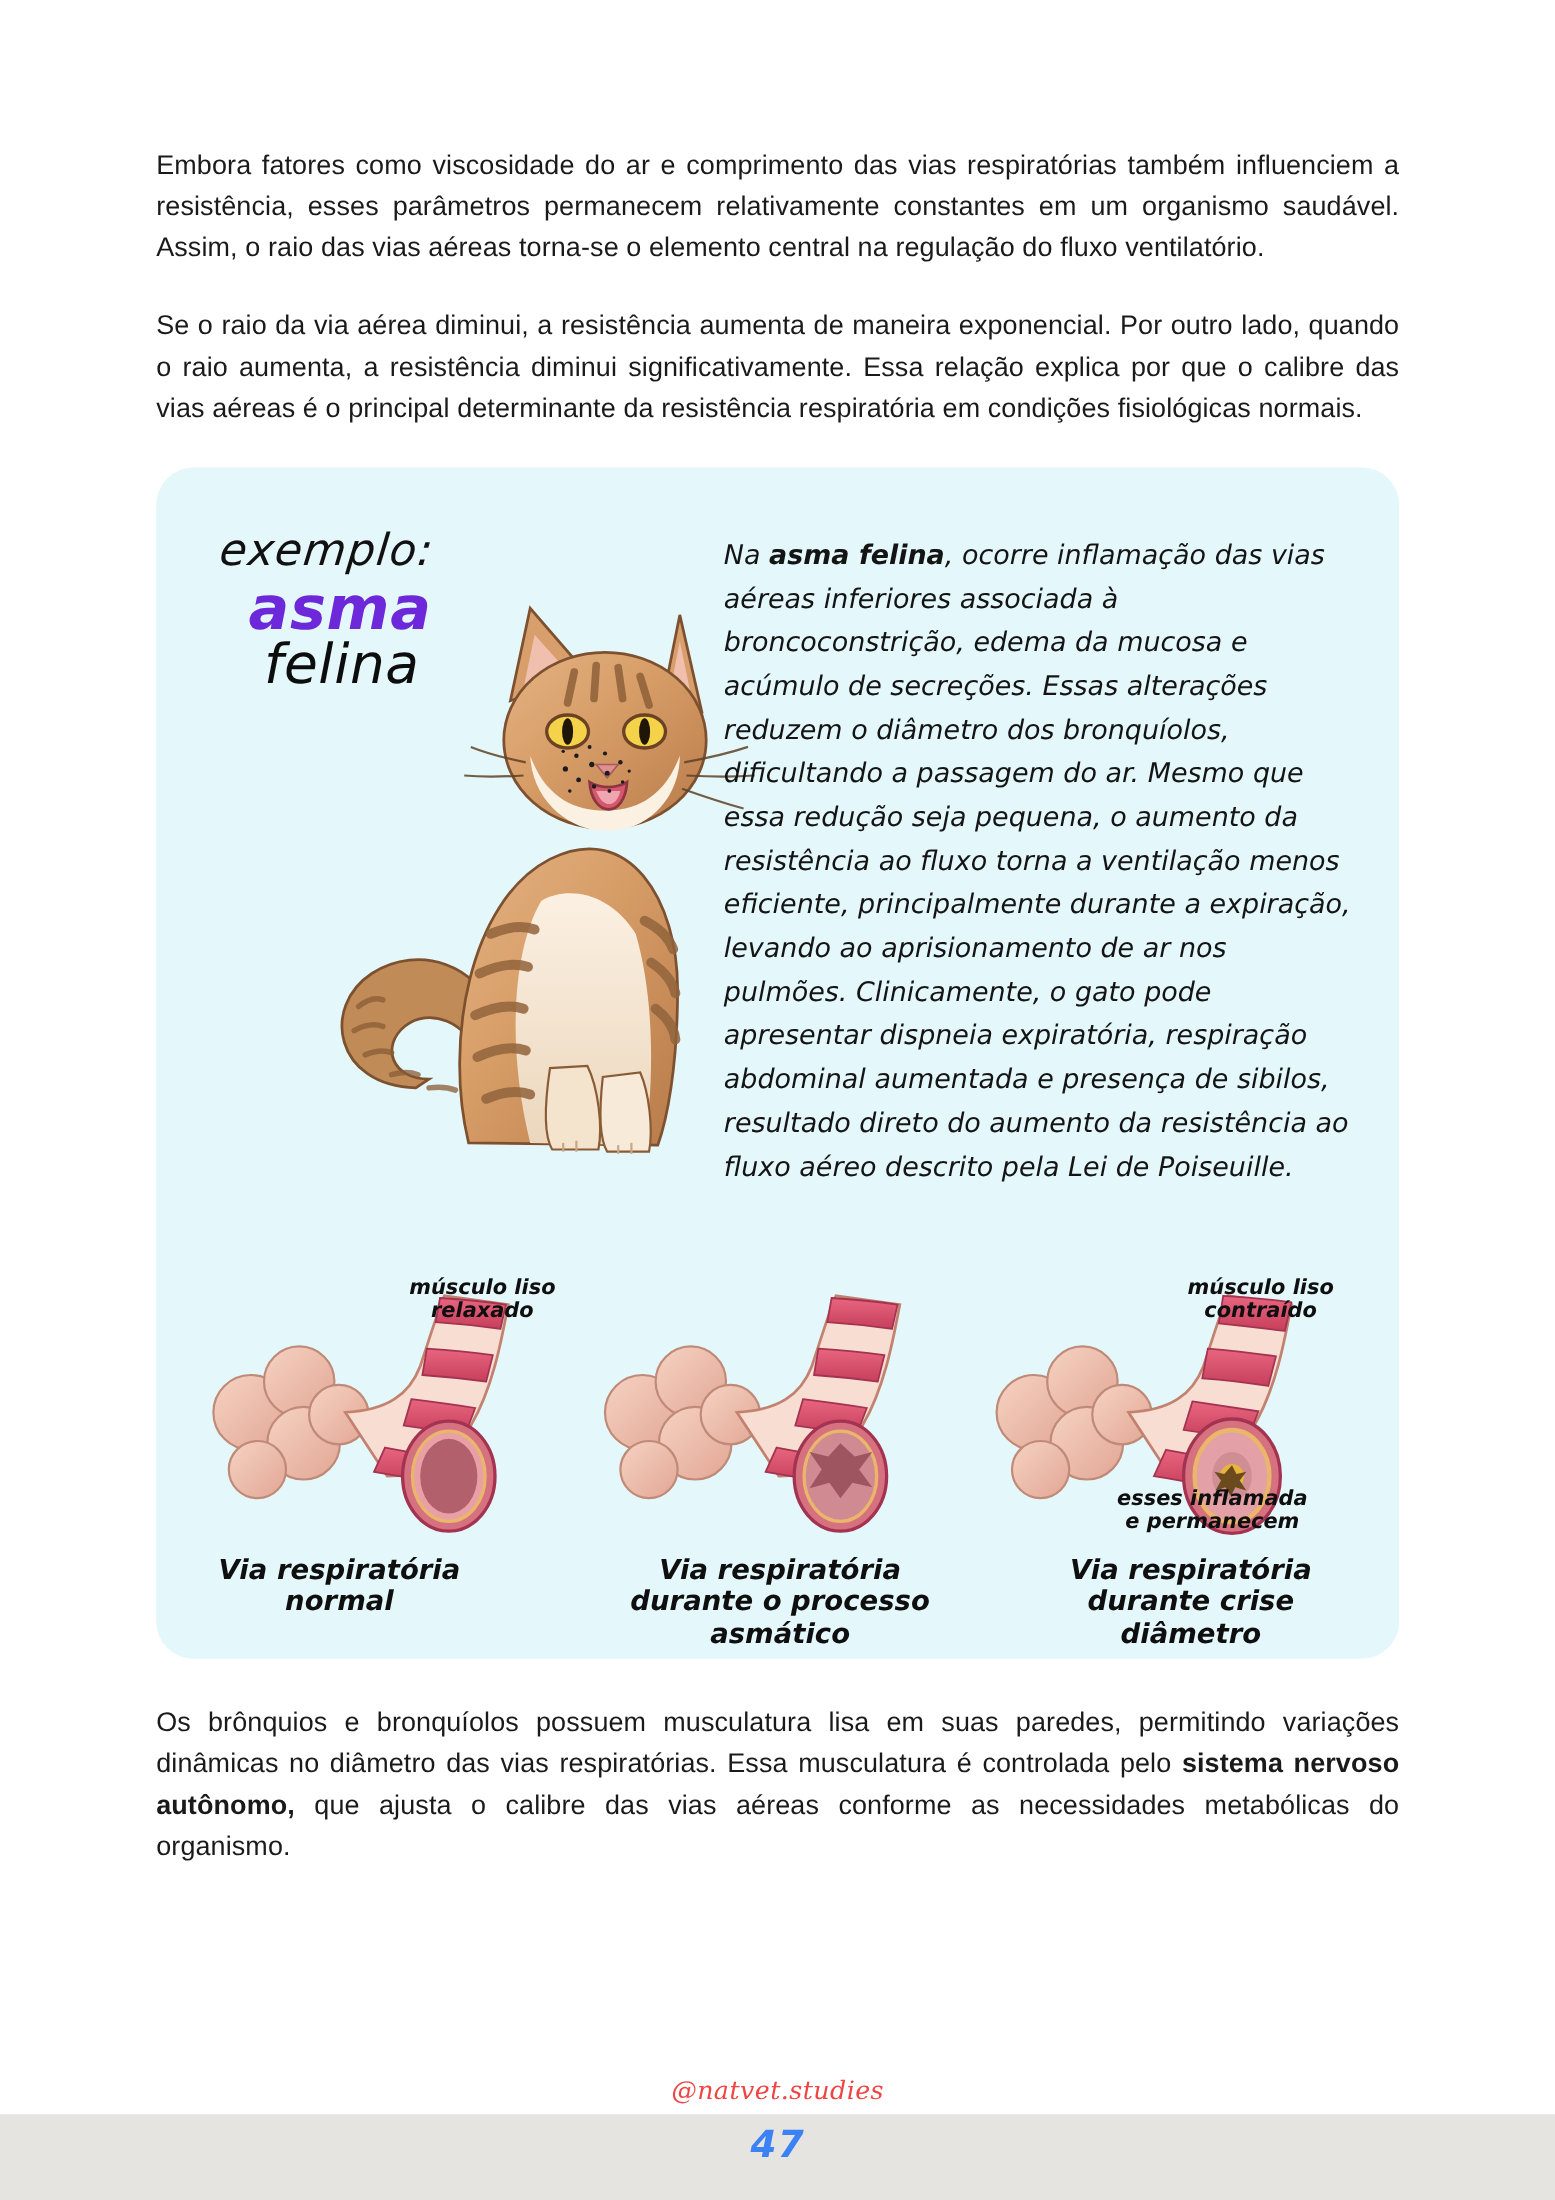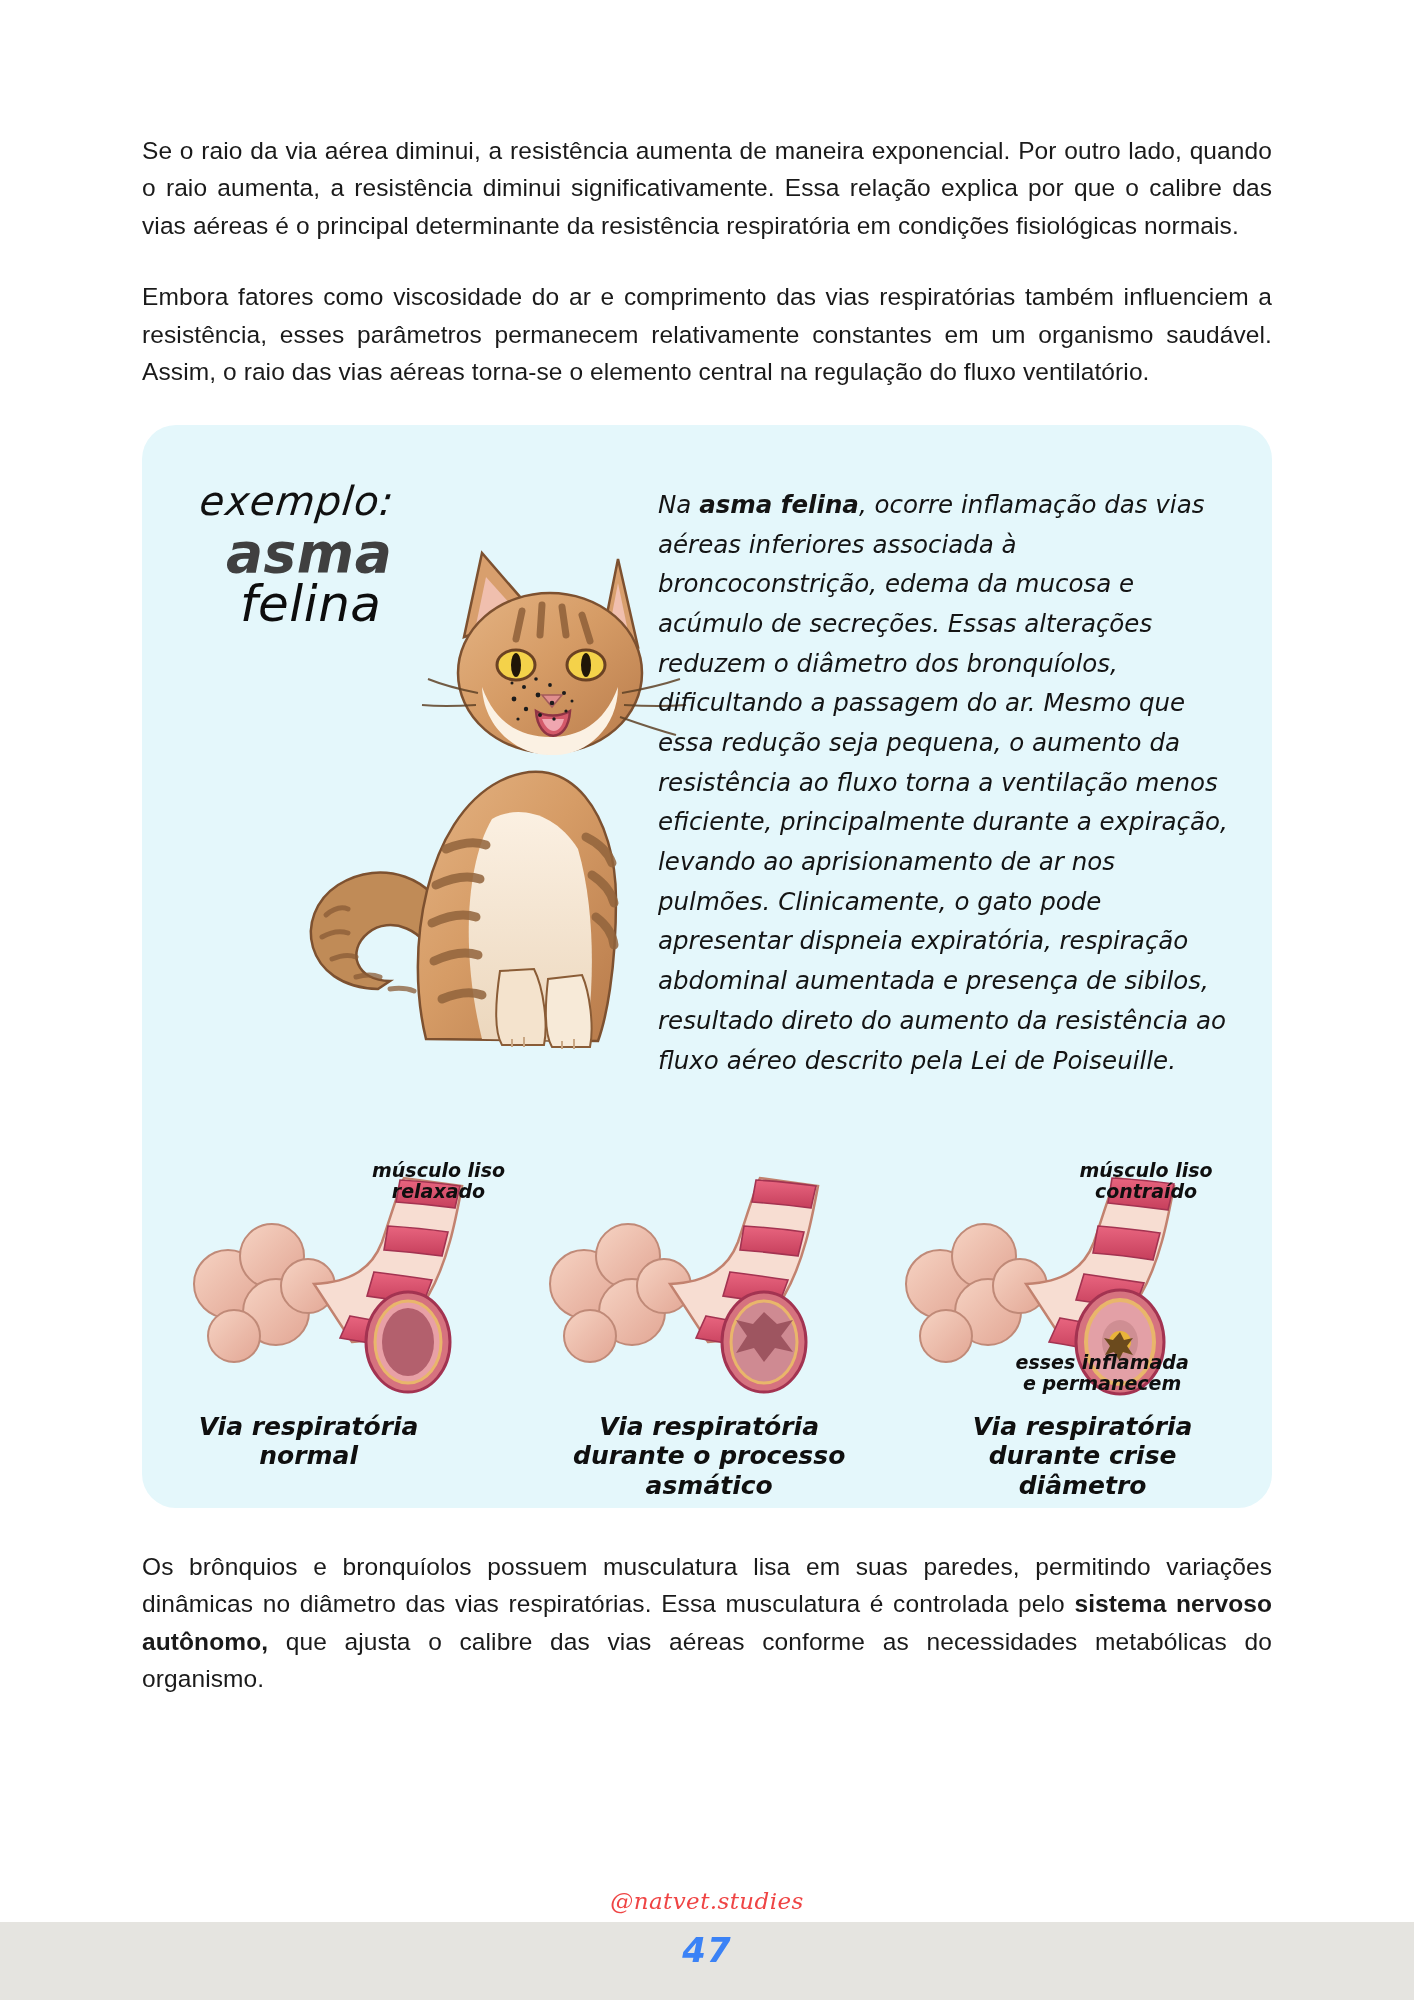--- a/index.html
+++ b/index.html
@@ -81,21 +81,21 @@
   }
   .title-asma {
     font-family: "DejaVu Sans", sans-serif;
     font-weight: 700;
     font-style: italic;
     font-size: 55px;
     line-height: .98;
     margin-top: 6px;
     margin-left: 26px;
     letter-spacing: .5px;
-    color: #404040;
+    color: #6d28d9;
   }
   .title-felina {
     font-family: "DejaVu Sans", sans-serif;
     font-style: italic;
     font-size: 50px;
     line-height: 1;
     margin-left: 40px;
     margin-top: -2px;
     letter-spacing: .5px;
     color: #0d0d0d;
@@ -226,25 +226,25 @@
     letter-spacing: 1px;
   }
 </style>
 </head>
 <body>
 
 <div class="page">
   <div class="content">
 
     <p class="para">
+      <span>Embora fatores como viscosidade do ar e comprimento das vias respiratórias também influenciem a resistência, esses parâmetros permanecem relativamente constantes em um organismo saudável. Assim, o raio das vias aéreas torna-se o elemento central na regulação do fluxo ventilatório.</span>
+    </p>
+
+    <p class="para">
       <span>Se o raio da via aérea diminui, a resistência aumenta de maneira exponencial. Por outro lado, quando o raio aumenta, a resistência diminui significativamente. Essa relação explica por que o calibre das vias aéreas é o principal determinante da resistência respiratória em condições fisiológicas normais.</span>
-    </p>
-
-    <p class="para">
-      <span>Embora fatores como viscosidade do ar e comprimento das vias respiratórias também influenciem a resistência, esses parâmetros permanecem relativamente constantes em um organismo saudável. Assim, o raio das vias aéreas torna-se o elemento central na regulação do fluxo ventilatório.</span>
     </p>
 
     <section class="callout">
 
       <div class="callout-top">
 
         <div class="callout-left">
 
           <div class="title-block">
             <div class="title-exemplo">exemplo:</div>

